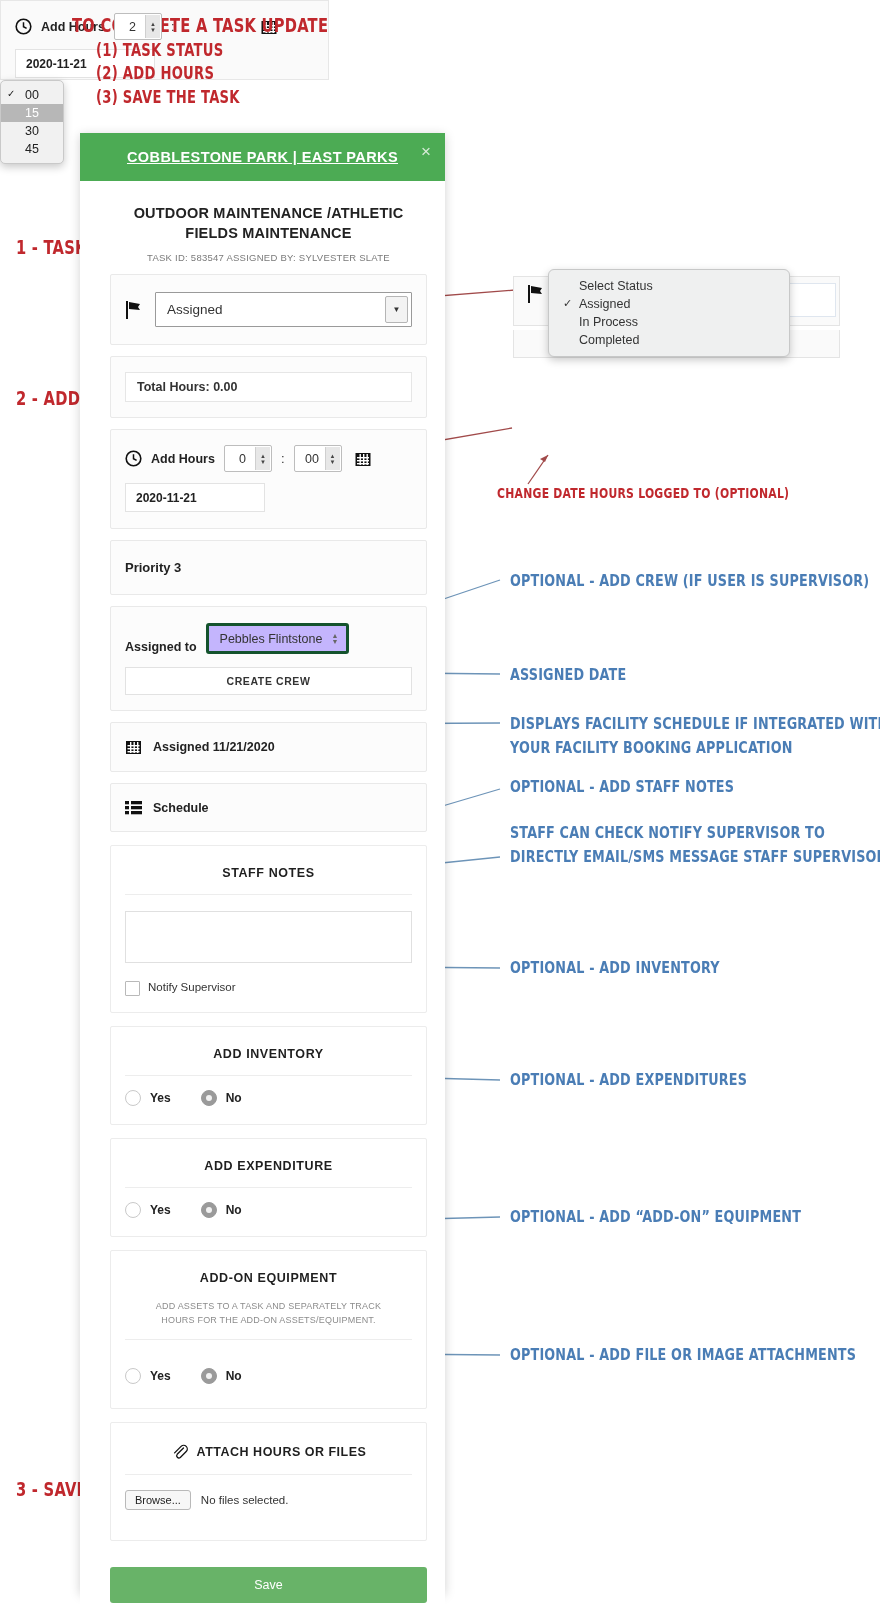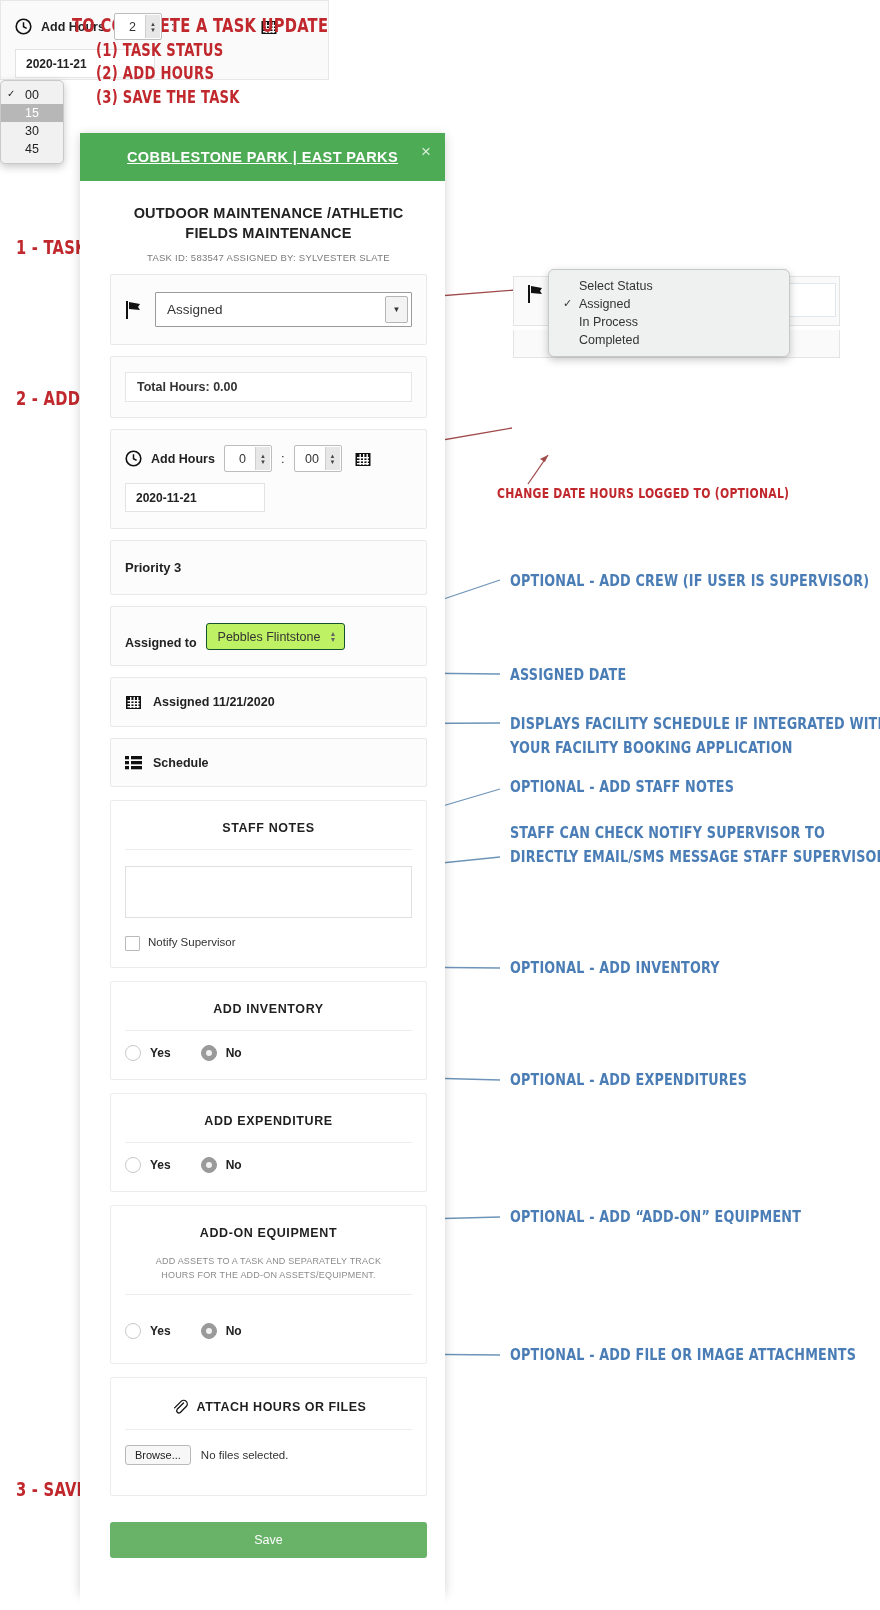--- a/index.html
+++ b/index.html
@@ -135,21 +135,21 @@
   }
 
   
   .priority-card{padding:19px 14px; font-size:13px; color:#222; font-weight:bold;}
 
   
   .assign-card{padding:16px 14px 15px 14px;}
   .assign-row{display:flex; align-items:flex-end; gap:9px;}
   .assign-label{font-size:12.5px; font-weight:bold; color:#222;}
   .assign-select{
-    height:25px; border:1px solid #14532d; background:#bef264; border-radius:3px;
+    height:25px; border:3px solid #14532d; background:#c4b5fd; border-radius:3px;
     display:flex; align-items:center; gap:9px; padding:0 8px 0 11px;
     font-size:12.5px; color:#333;
   }
   .stack-arrow{display:flex;flex-direction:column;line-height:6px;font-size:7px;color:#666;}
   .crew-btn{
     margin-top:13px; height:26px; border:1px solid #e2e2e2; background:#fff;
     display:flex; align-items:center; justify-content:center;
     font-size:10.5px; letter-spacing:.6px; color:#333; font-weight:bold;
   }
 
@@ -388,20 +388,21 @@
       <div class="card priority-card">Priority 3</div>
 
       <div class="card assign-card">
         <div class="assign-row">
           <span class="assign-label">Assigned to</span>
           <span class="assign-select">
             <span>Pebbles Flintstone</span>
             <span class="stack-arrow">▲<br>▼</span>
           </span>
         </div>
+        <div class="crew-btn">CREATE CREW</div>
       </div>
 
       <div class="card iconrow-card">
         <span>
           <svg width="17" height="16" viewBox="0 0 16 16">
             <rect x="0.5" y="2" width="15" height="13" fill="#111"></rect>
             <rect x="2" y="6" width="12" height="1.4" fill="#fff"></rect>
             <rect x="2" y="9" width="12" height="1.4" fill="#fff"></rect>
             <rect x="2" y="12" width="12" height="1.4" fill="#fff"></rect>
             <rect x="4.5" y="3" width="1.4" height="11" fill="#fff"></rect>

